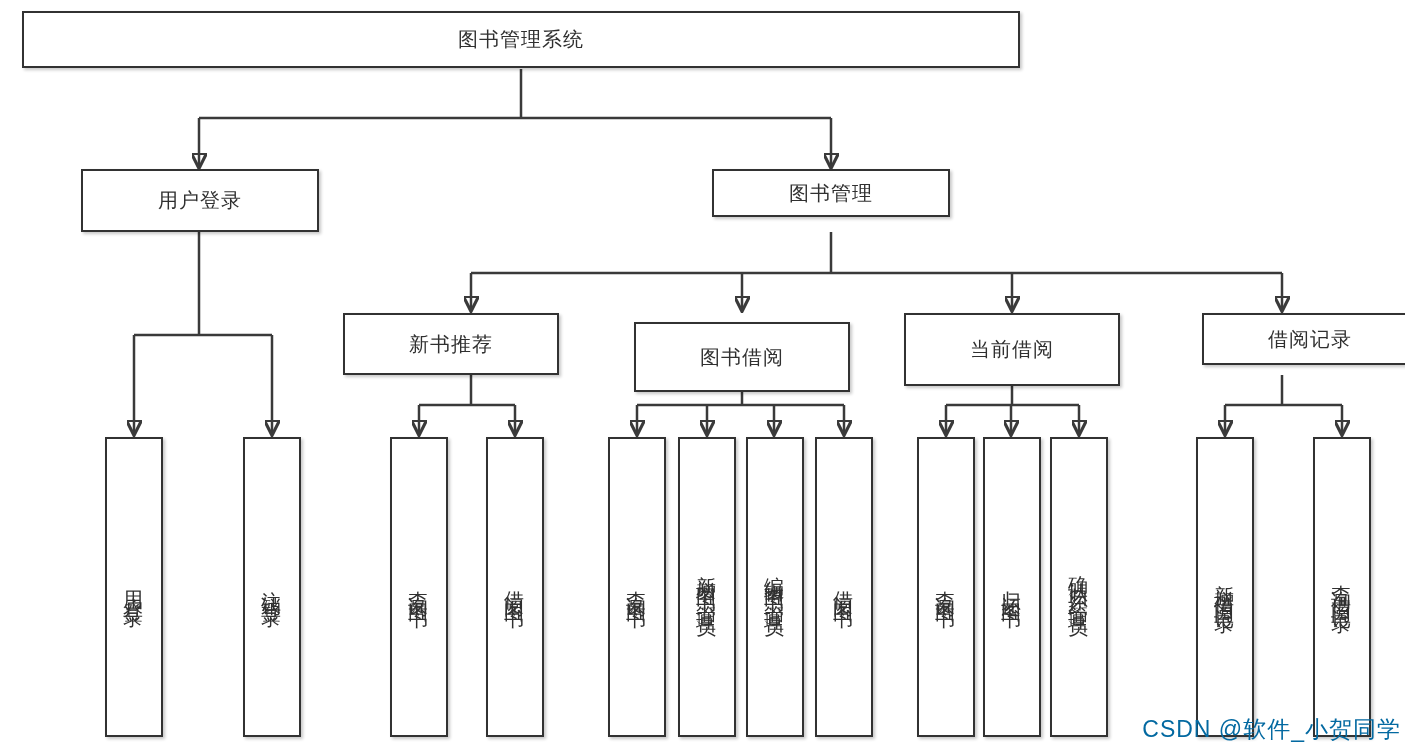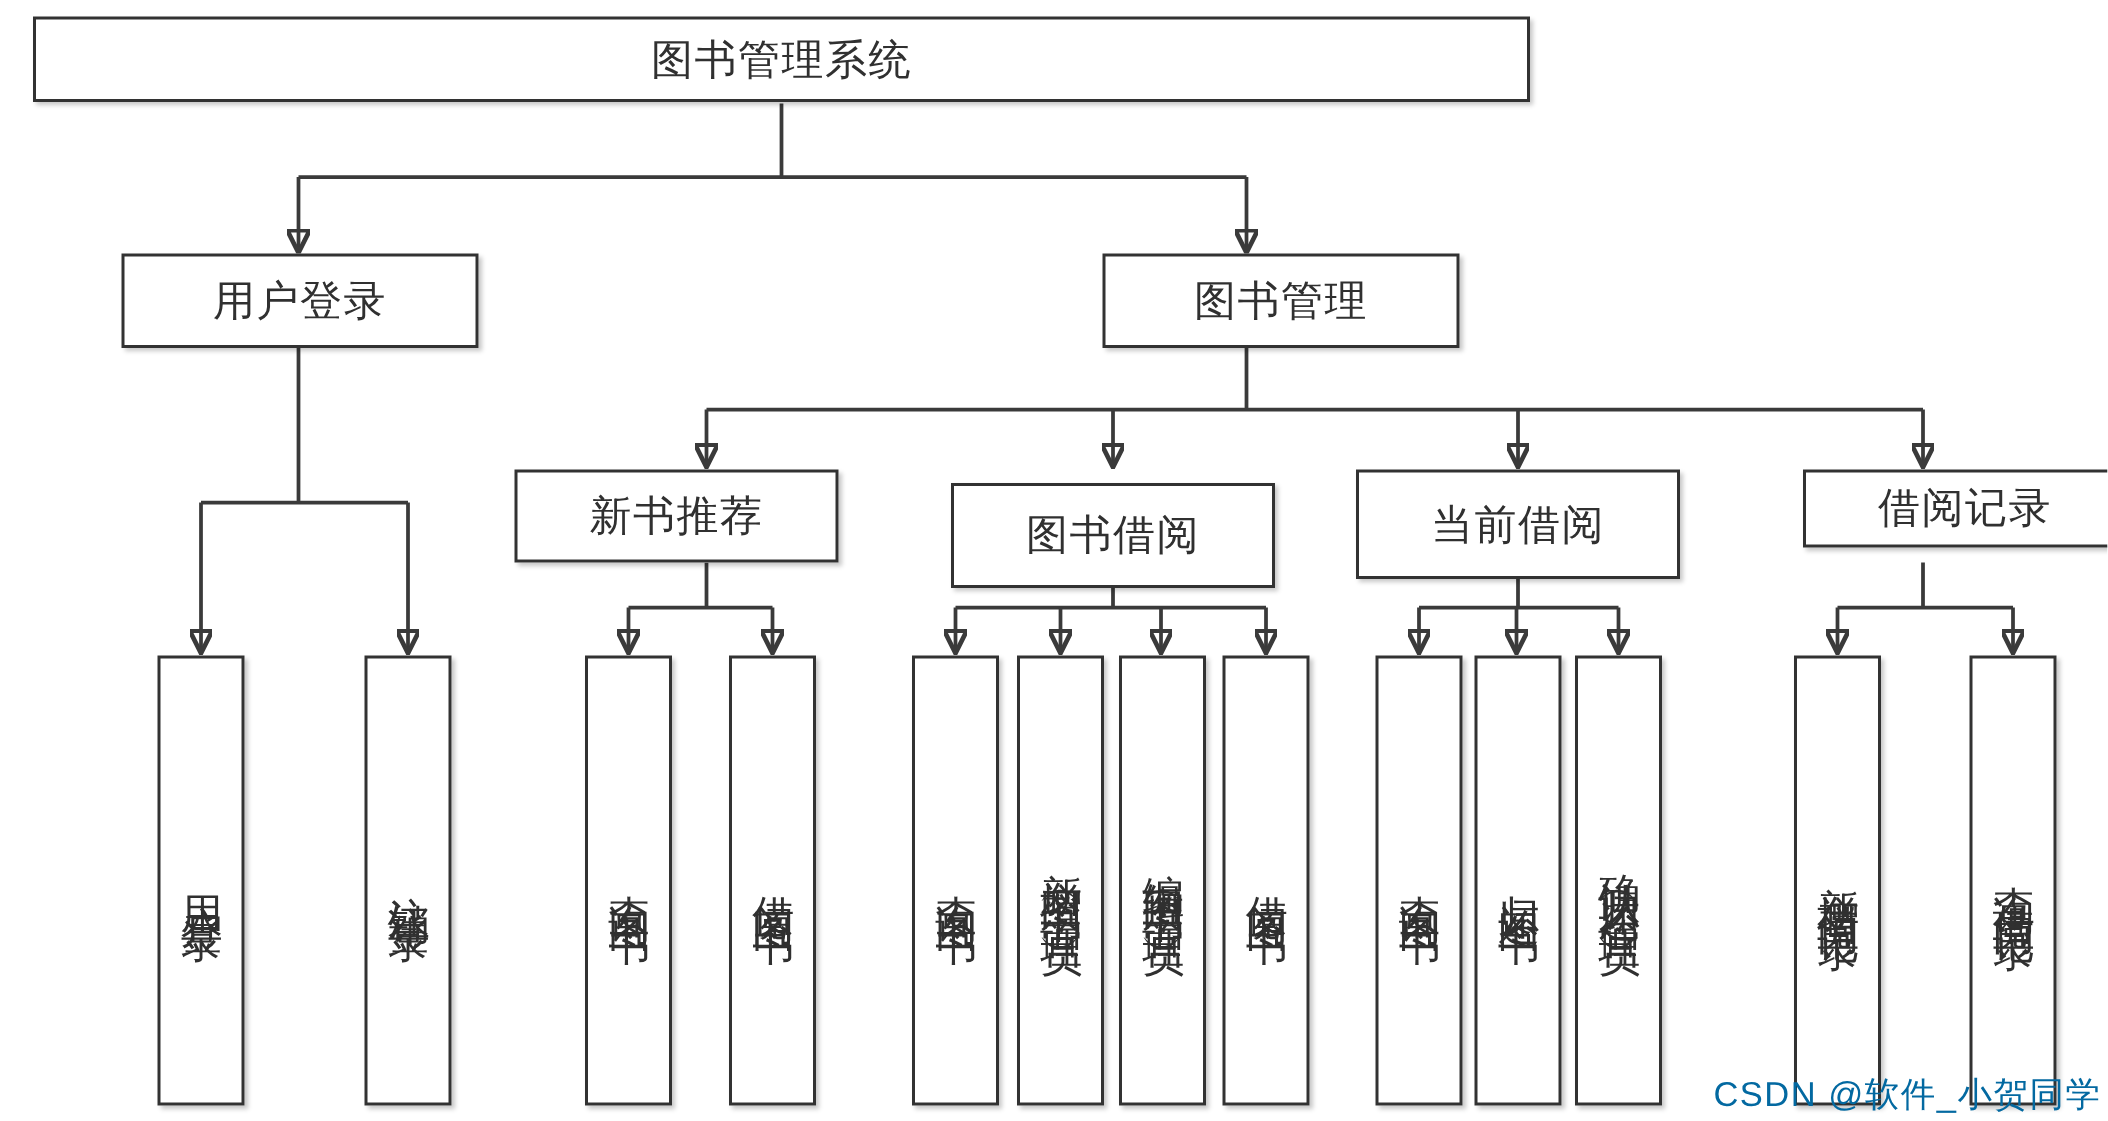--- a/index.html
+++ b/index.html
@@ -6,21 +6,21 @@
   .stage{
     position:relative;width:1405px;height:747px;background:#ffffff;overflow:hidden;
     font-family:"Liberation Sans","DejaVu Sans",sans-serif;color:#303030;
   }
   .connectors{position:absolute;left:0;top:0;width:1405px;height:747px;}
   .connectors path{stroke:#3a3a3a;stroke-width:2.5;fill:none;}
   .node{
     position:absolute;box-sizing:border-box;background:#ffffff;
     border:2px solid #323232;box-shadow:2px 2px 3px rgba(0,0,0,0.22);
     display:flex;align-items:center;justify-content:center;
-    font-size:28px;letter-spacing:1px;color:#303030;white-space:nowrap;
+    font-size:20px;letter-spacing:1px;color:#303030;white-space:nowrap;
   }
   .v{writing-mode:vertical-rl;letter-spacing:6px;}
   .watermark{
     position:absolute;right:4px;top:714px;font-size:23px;letter-spacing:1px;
     color:#0369a1;white-space:nowrap;
   }
 </style>
 </head>
 <body>
 
@@ -50,21 +50,21 @@
     <path marker-end="url(#arrow)" d="M946 405 V433"></path>
     <path marker-end="url(#arrow)" d="M1011 405 V433"></path>
     <path marker-end="url(#arrow)" d="M1079 405 V433"></path>
     <path marker-end="url(#arrow)" d="M1225 405 V433"></path>
     <path marker-end="url(#arrow)" d="M1342 405 V433"></path>
   </svg>
 
   <div class="node" style="left:22px;top:11px;width:998px;height:57px">图书管理系统</div>
 
   <div class="node" style="left:81px;top:169px;width:238px;height:63px">用户登录</div>
-  <div class="node" style="left:735px;top:169px;width:238px;height:63px">图书管理</div>
+  <div class="node" style="left:712px;top:169px;width:238px;height:48px">图书管理</div>
 
   <div class="node" style="left:343px;top:313px;width:216px;height:62px">新书推荐</div>
   <div class="node" style="left:634px;top:322px;width:216px;height:70px">图书借阅</div>
   <div class="node" style="left:904px;top:313px;width:216px;height:73px">当前借阅</div>
   <div class="node" style="left:1202px;top:313px;width:216px;height:52px">借阅记录</div>
 
   <div class="node v" style="left:105px;top:437px;width:58px;height:300px">用户登录</div>
   <div class="node v" style="left:243px;top:437px;width:58px;height:300px">注销登录</div>
 
   <div class="node v" style="left:390px;top:437px;width:58px;height:300px">查询图书</div>

